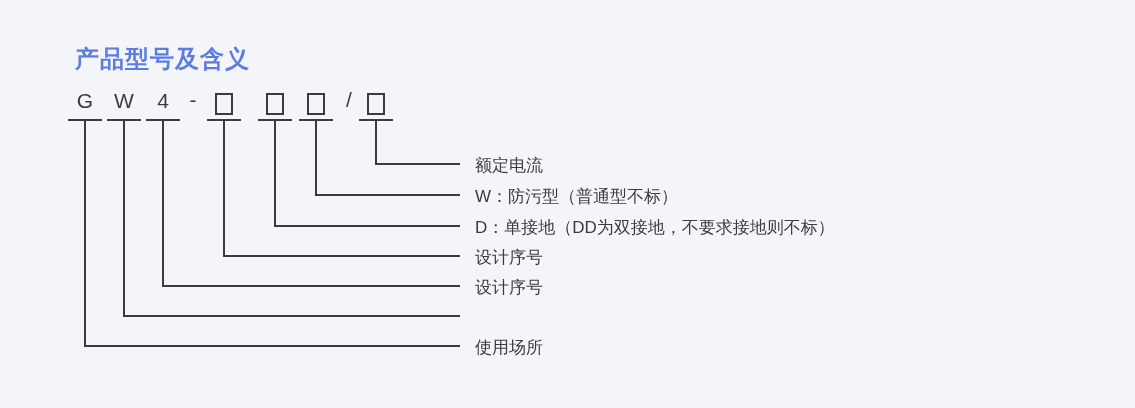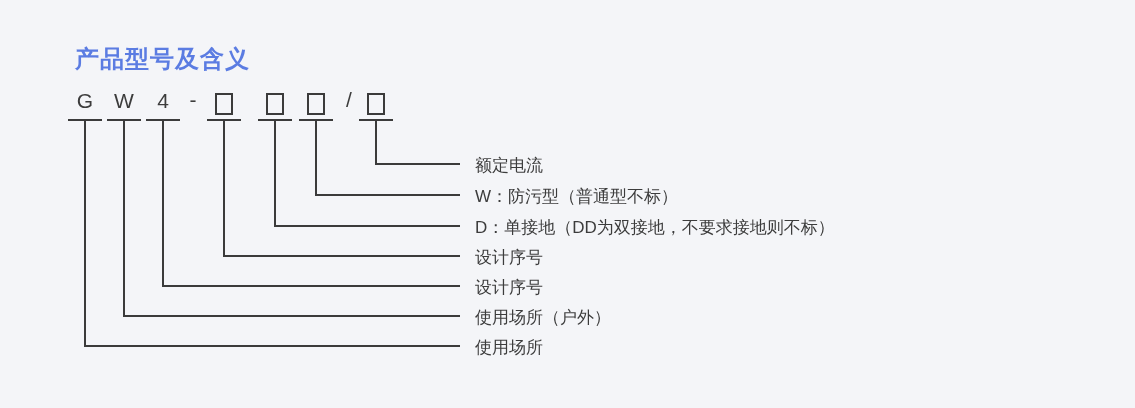--- a/index.html
+++ b/index.html
@@ -104,16 +104,15 @@
   <div class="connector" style="left:223px; width:237px; height:136px"></div>
   <div class="connector" style="left:162px; width:298px; height:166px"></div>
   <div class="connector" style="left:123px; width:337px; height:196px"></div>
   <div class="connector" style="left:84px;  width:376px; height:226px"></div>
 
   <div class="legend-label" style="top:157px">额定电流</div>
   <div class="legend-label" style="top:219px">D：单接地（DD为双接地，不要求接地则不标）</div>
   <div class="legend-label" style="top:188px">W：防污型（普通型不标）</div>
   <div class="legend-label" style="top:249px">设计序号</div>
   <div class="legend-label" style="top:279px">设计序号</div>
-  <div class="legend-label" style="top:309px">使用场所（户外）</div>
   <div class="legend-label" style="top:339px">使用场所</div>
 
 </div>
 
 </body></html>

